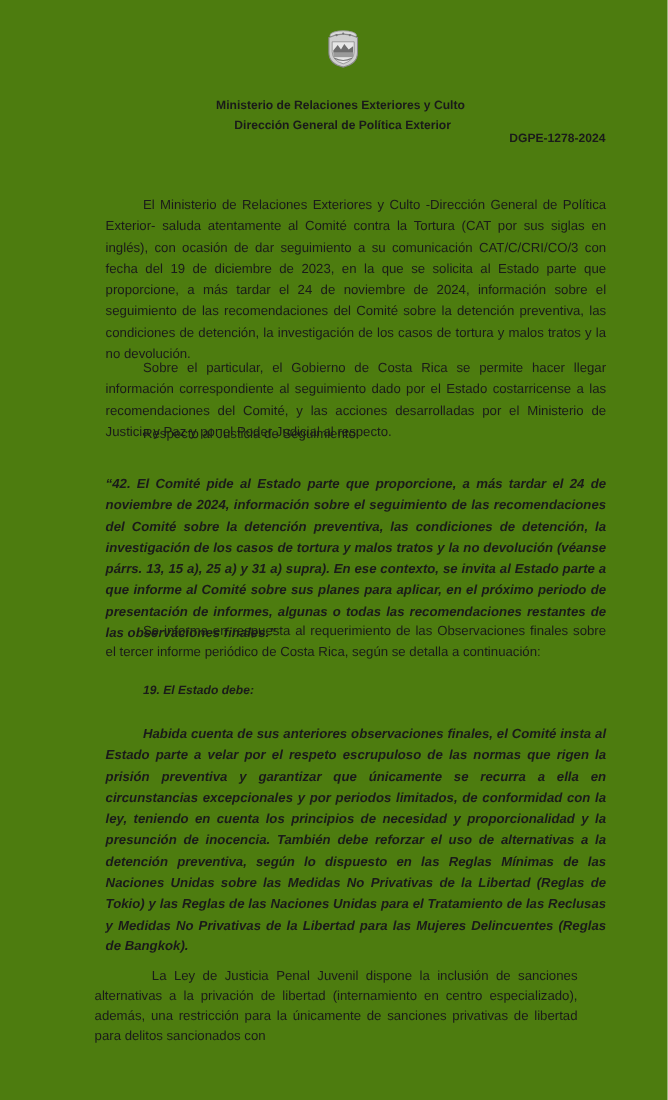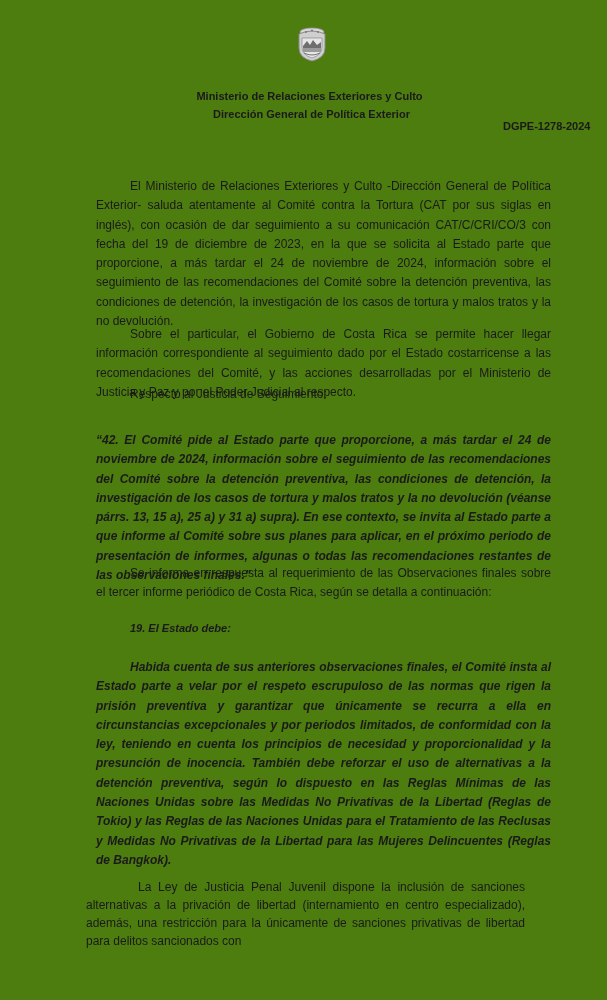--- a/index.html
+++ b/index.html
@@ -38,21 +38,20 @@
       font-size: 11px;
     }
     .hdr1 { top: 90px; left: 6px; }
     .hdr2 { top: 108px; left: 8px; }
     .ref {
       position: absolute;
       top: 120px;
       left: 463px;
       font-weight: bold;
       font-size: 11px;
-      margin-left: 40px;
     }
     .para {
       position: absolute;
       left: 96px;
       width: 455px;
       font-size: 12px;
       line-height: 19.3px;
       text-align: justify;
       text-indent: 34px;
     }

